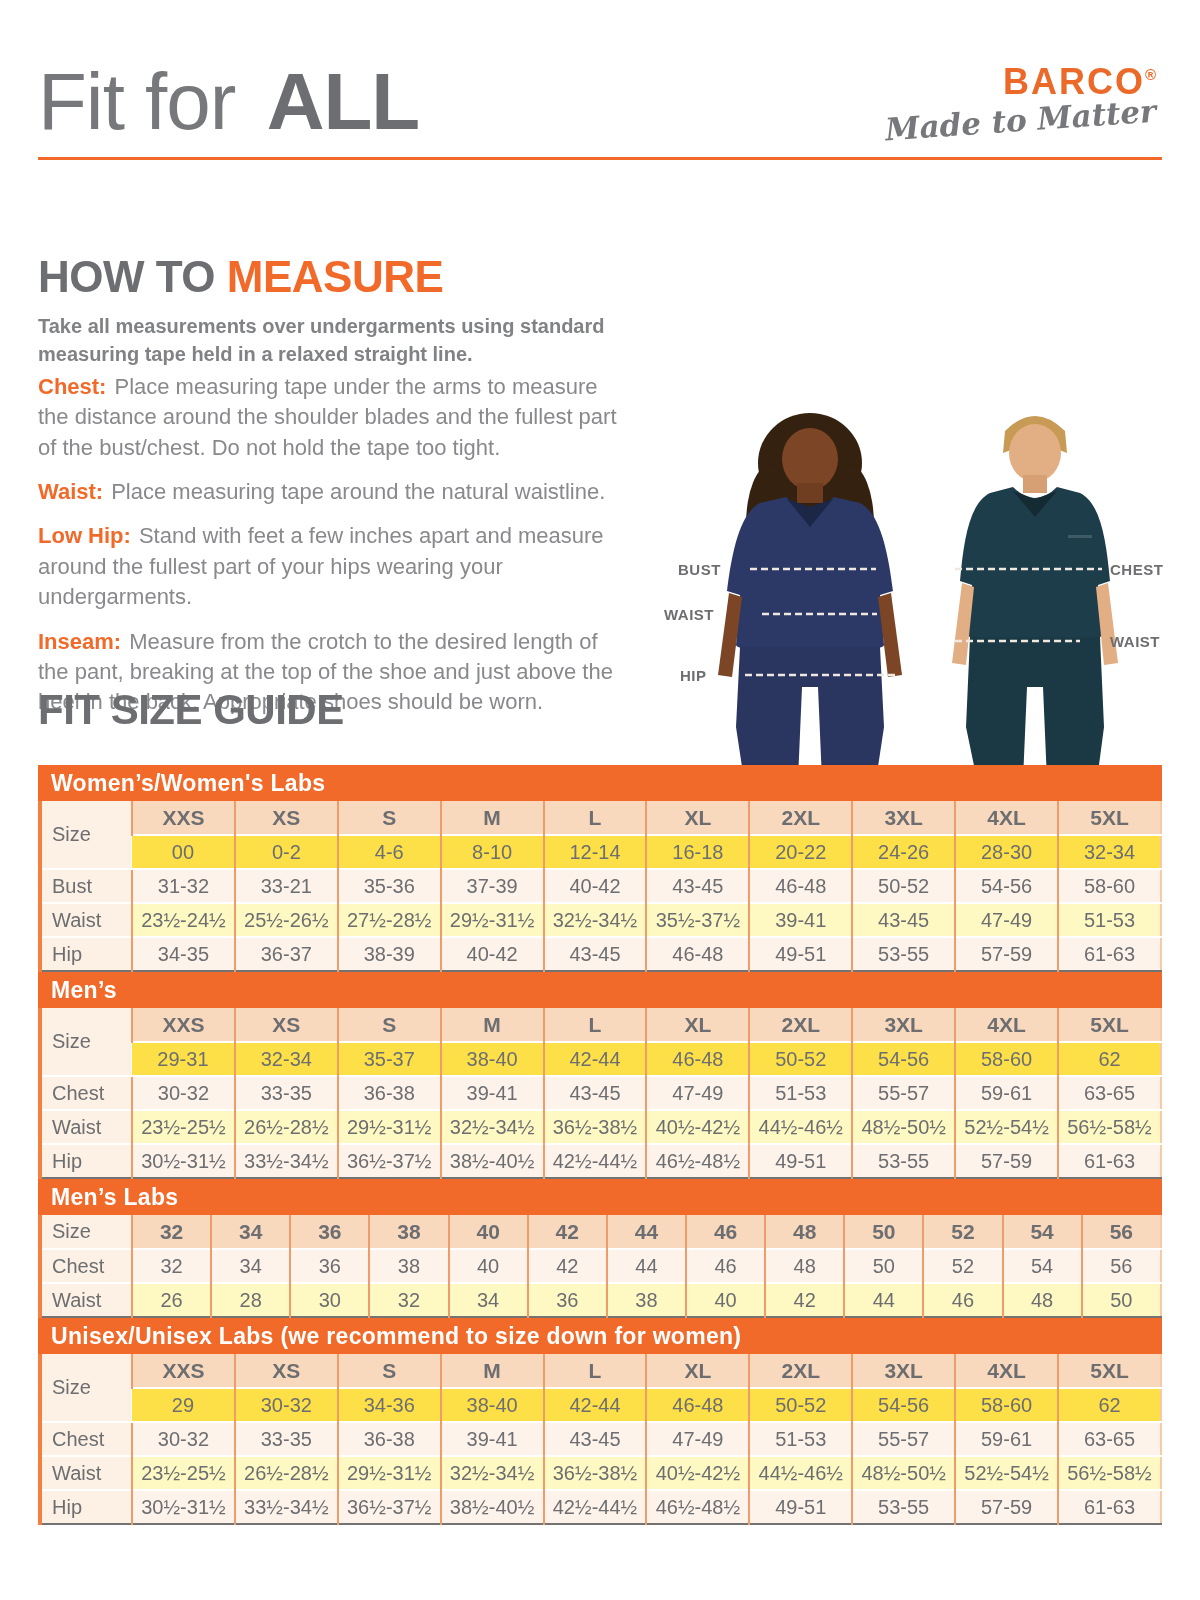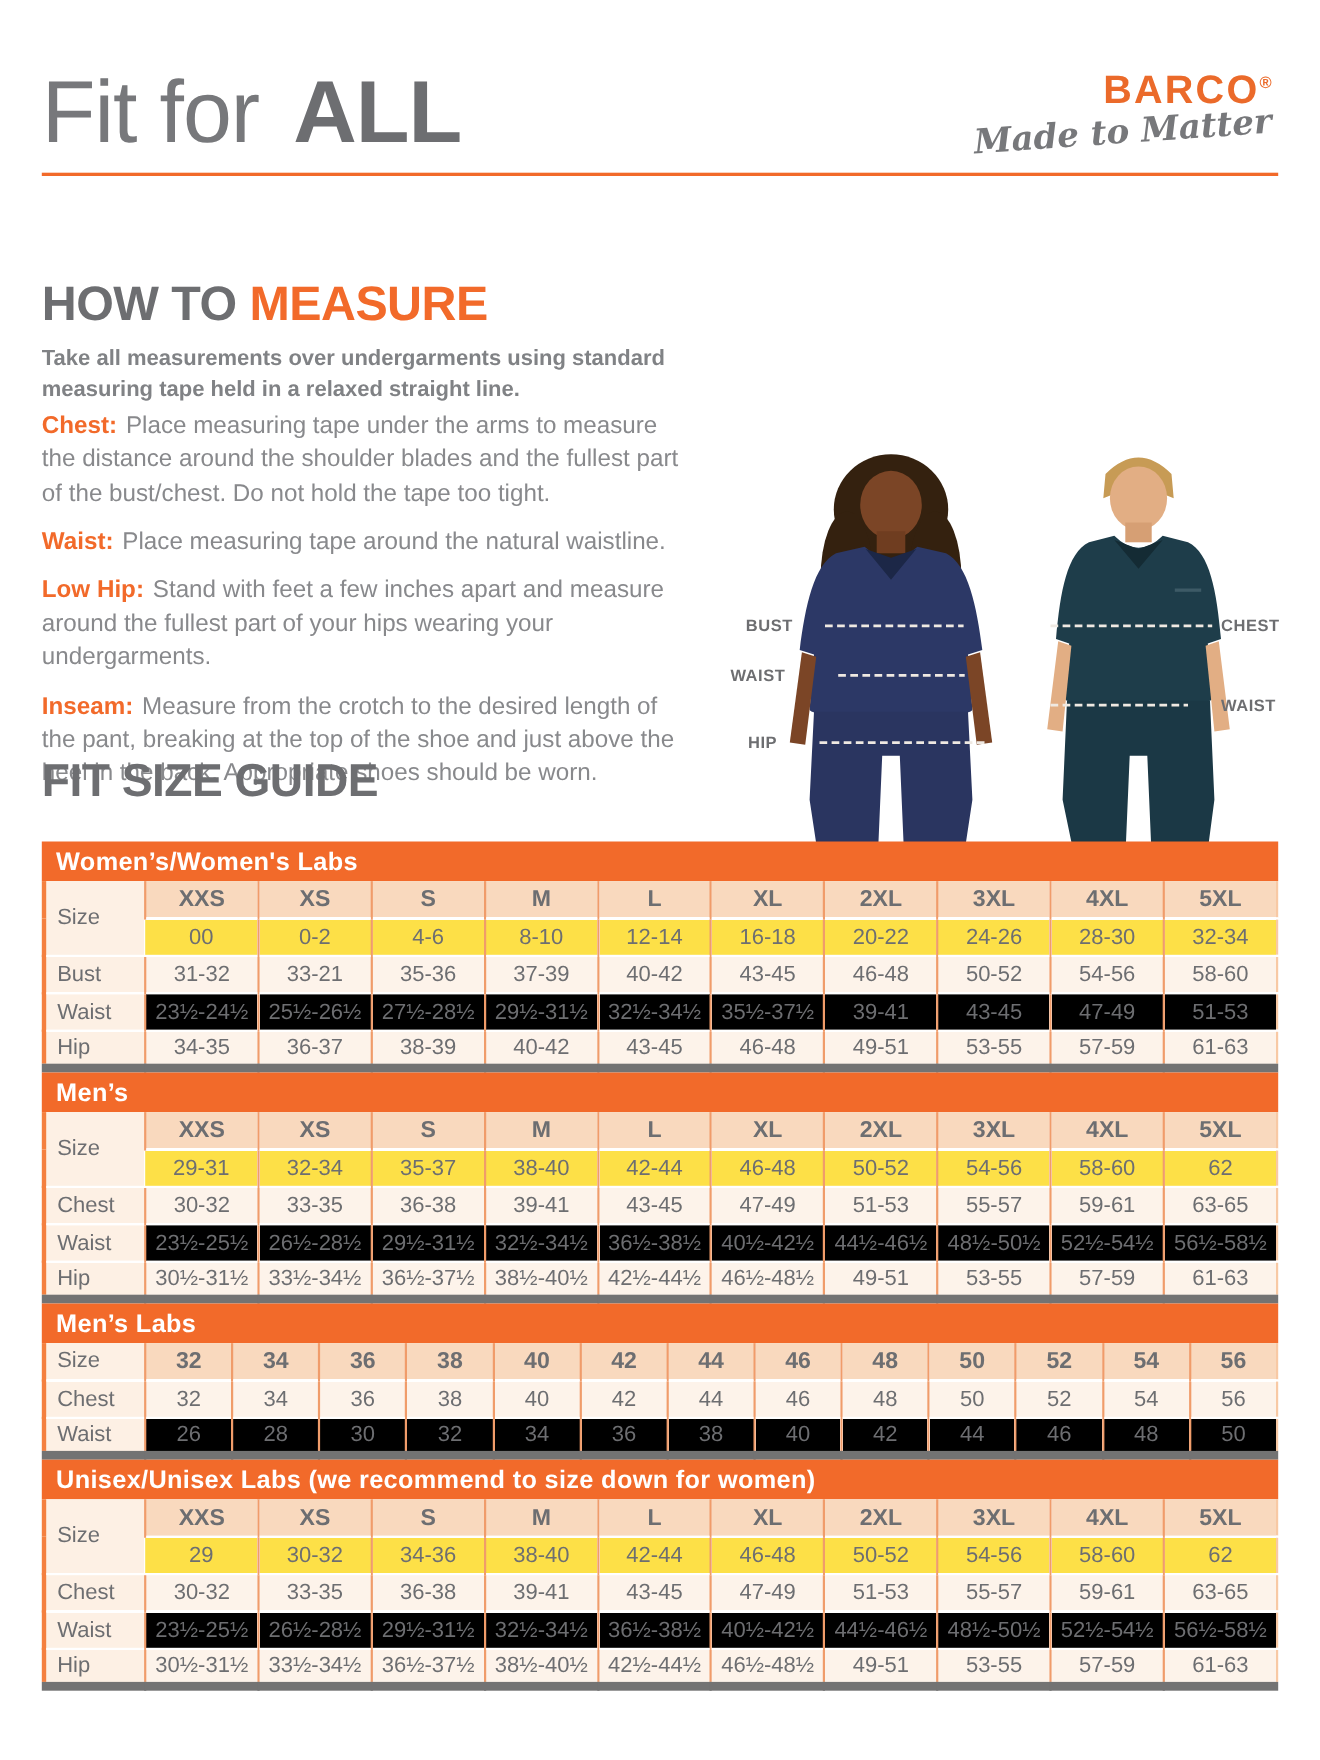--- a/index.html
+++ b/index.html
@@ -44,34 +44,34 @@
   
   .fsg-heading { position:absolute; left:38px; top:686px; font-size:42px; font-weight:800; color:#6d6e71; letter-spacing:-0.5px; }
   .fsg-subheading { position:absolute; left:38px; top:770px; font-size:21px; font-weight:400; color:#0f766e; }
   .tables-wrap { position:absolute; left:38px; top:765px; width:1124px; }
   .tbl-banner {
     background:#f26a2a; color:#ffffff; font-weight:700; font-size:23px;
     height:36px; line-height:36px; padding-left:13px; letter-spacing:0.3px;
   }
   table.size-table {
     width:100%; border-collapse:collapse; table-layout:fixed;
-    border-left:4px solid #f4803f; border-right:2px solid #f8c9a4; border-bottom:8px solid #737373;border-radius:13px;
+    border-left:4px solid #f4803f; border-right:2px solid #f8c9a4; border-bottom:2px solid #737373;border-radius:13px;
   }
   table.size-table td {
     height:34px; text-align:center; font-size:20px; color:#6d6e71;
     border-left:2px solid #f09c6a; border-top:2px solid #ffffff;
     overflow:hidden; white-space:nowrap;
   }
   table.size-table td:first-child { border-left:none; }
   table.size-table tr:first-child td { border-top:none; }
   table.size-table td.lbl { text-align:left; padding-left:10px; background:#fdf0e4; }
   table.size-table td.hdr { background:#f9d9be; font-weight:700; font-size:21px; }
   table.size-table td.num { background:#fde047; }
   table.size-table tr.light td:not(.lbl) { background:#fdf3ea; }
-  table.size-table tr.dark  td:not(.lbl) { background:#000000; }
+  table.size-table tr.dark  td:not(.lbl) { background:#fef9c3; }
 </style>
 </head>
 <body>
 
 <div class="page">
 
   <h1 class="main-title"><span class="light">Fit for </span><span class="bold">ALL</span></h1>
 
   <div class="brand-block">
     <div><span class="brand-name">BARCO</span><span class="brand-reg">®</span></div>

